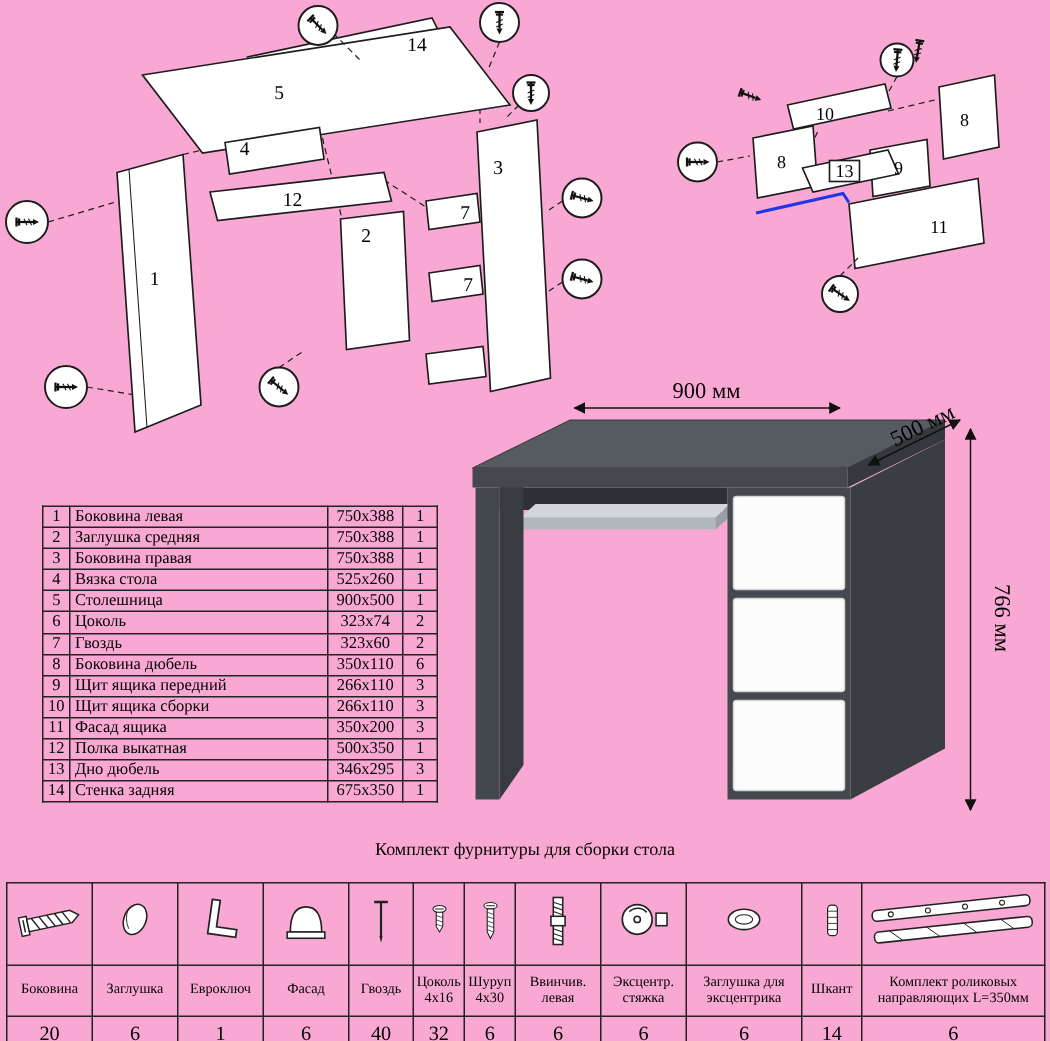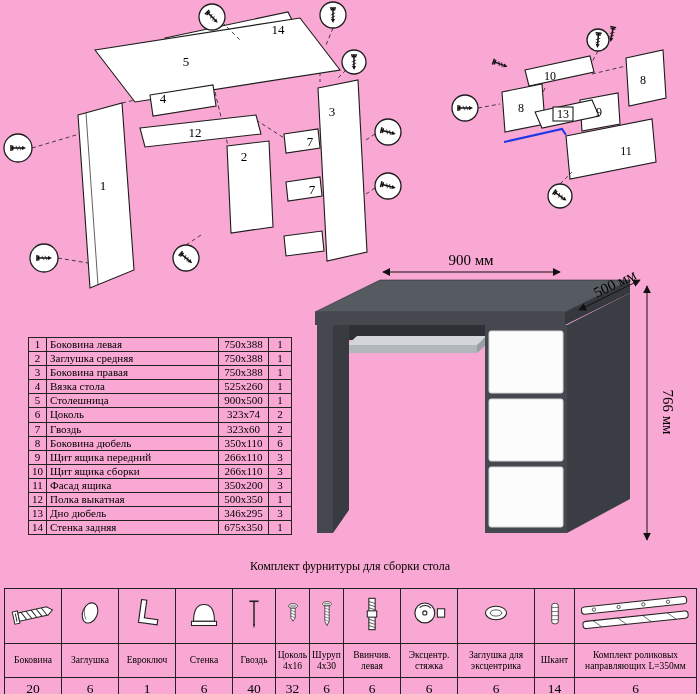--- a/index.html
+++ b/index.html
@@ -421,21 +421,21 @@
               <line x1="62" y1="24" x2="70" y2="31" stroke="#222" stroke-width=".6"></line>
               <line x1="86" y1="24" x2="94" y2="31" stroke="#222" stroke-width=".6"></line>
             </g>
           </svg>
         </td>
       </tr>
       <tr>
         <td class="hw-label">Боковина</td>
         <td class="hw-label">Заглушка</td>
         <td class="hw-label">Евроключ</td>
-        <td class="hw-label">Стенка</td>
+        <td class="hw-label">Фасад</td>
         <td class="hw-label">Гвоздь</td>
         <td class="hw-label">Цоколь 4х16</td>
         <td class="hw-label">Шуруп 4х30</td>
         <td class="hw-label">Ввинчив. левая</td>
         <td class="hw-label">Эксцентр. стяжка</td>
         <td class="hw-label">Заглушка для эксцентрика</td>
         <td class="hw-label">Шкант</td>
         <td class="hw-label">Комплект роликовых направляющих L=350мм</td>
       </tr>
       <tr>

